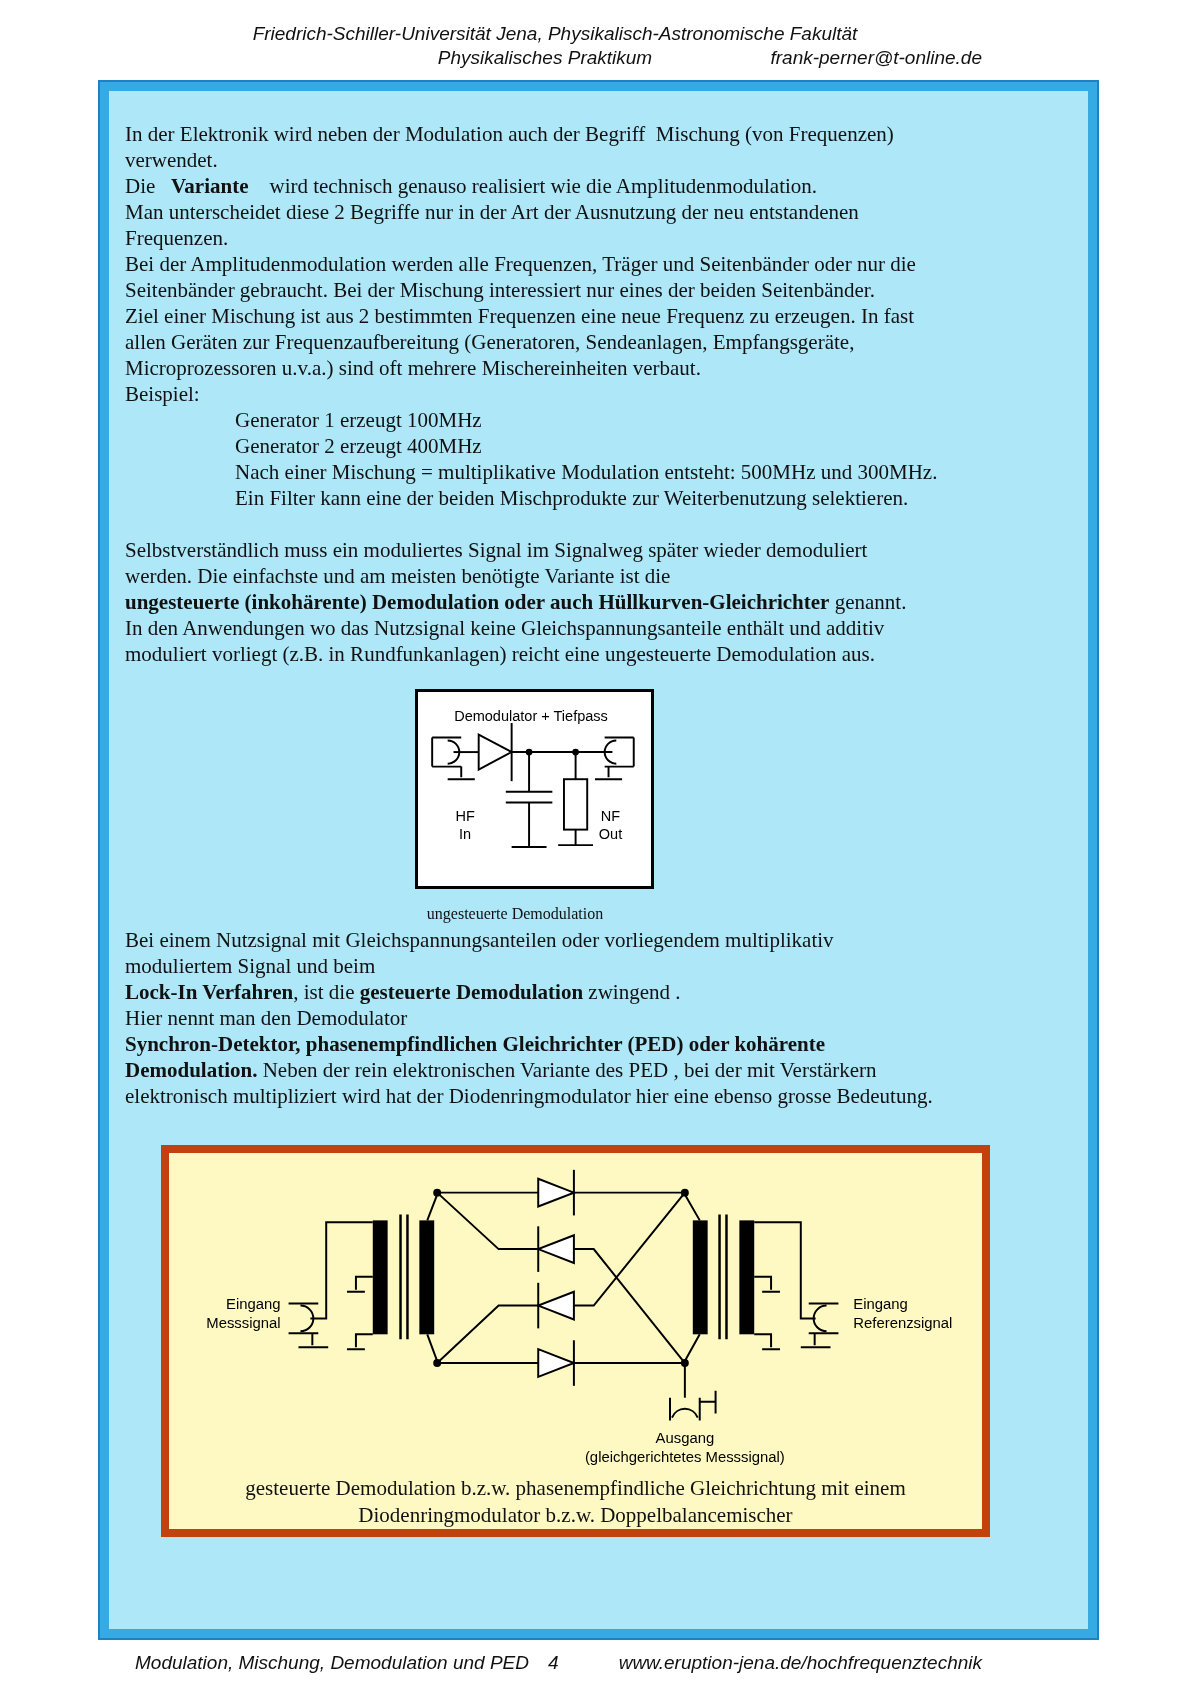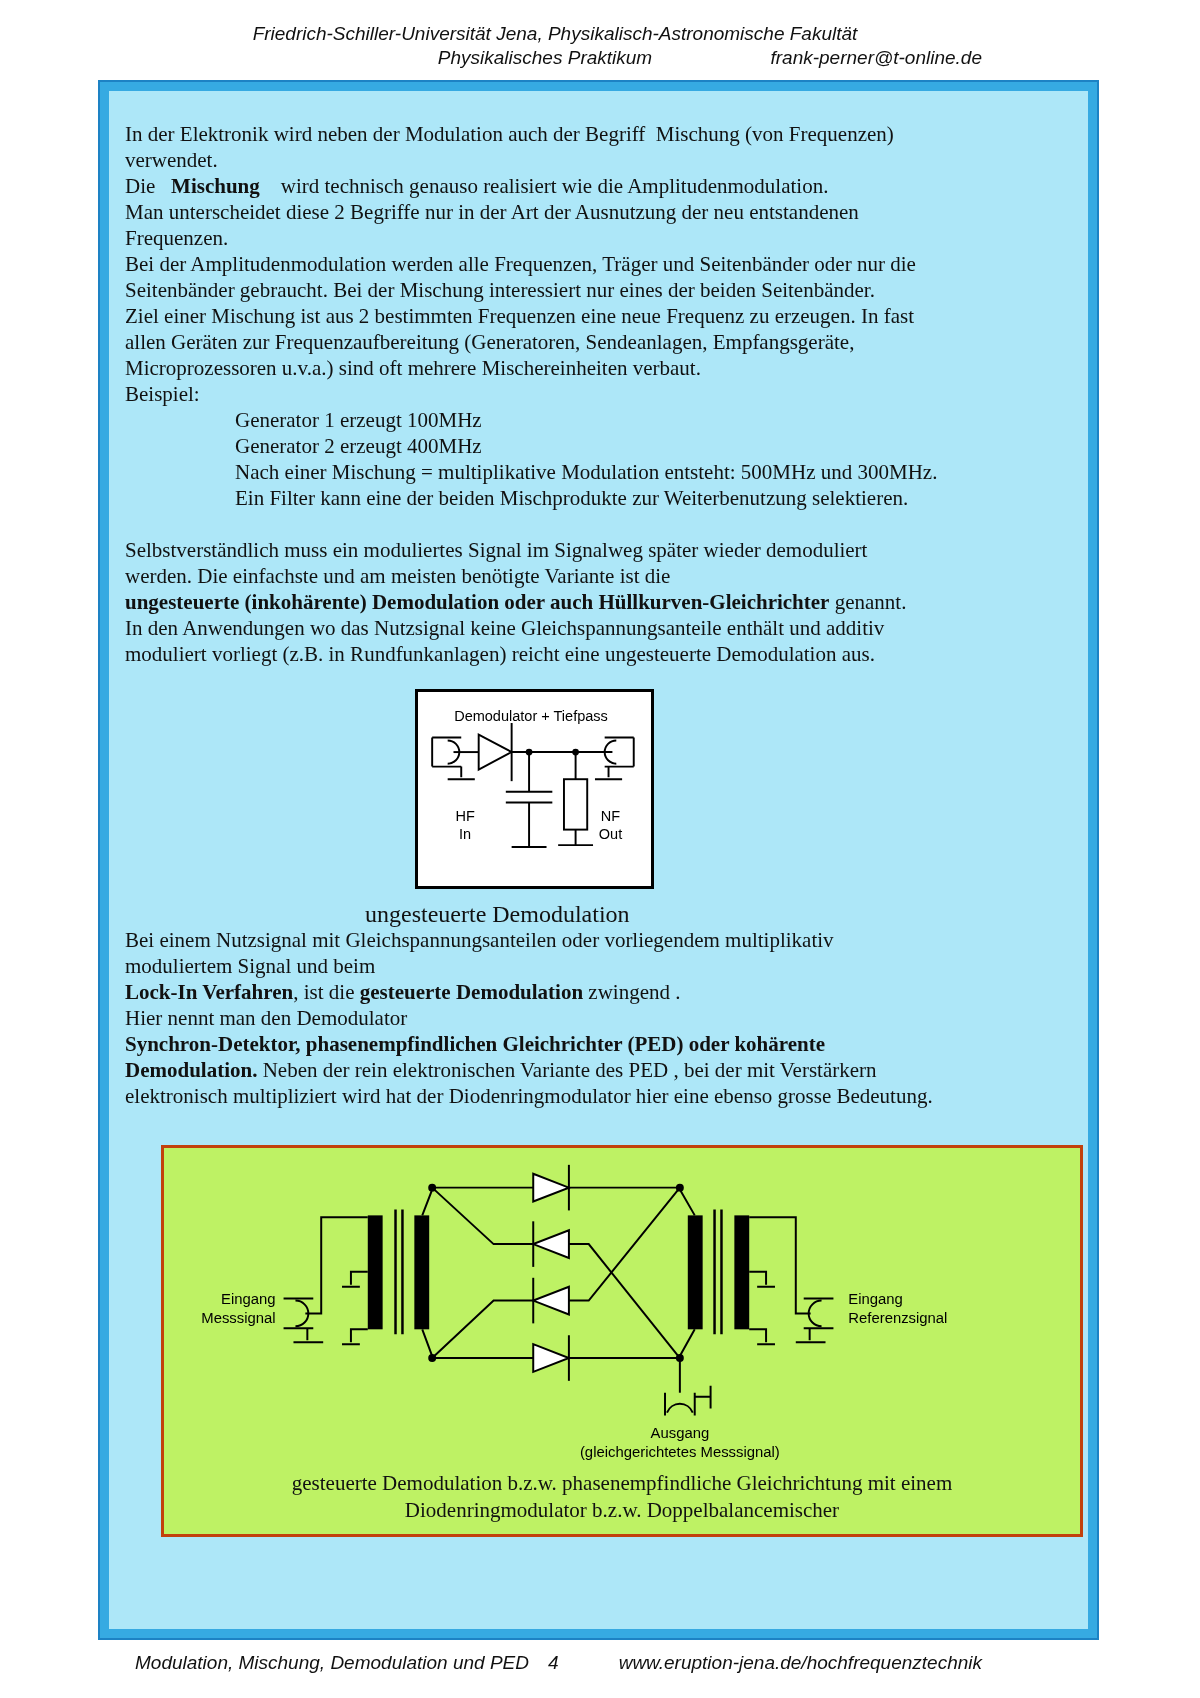--- a/index.html
+++ b/index.html
@@ -18,23 +18,23 @@
   
   .bluebox{position:absolute;left:100px;top:82px;width:997px;height:1556px;box-sizing:border-box;
            background:var(--box-fill);border:9px solid var(--box-border);
            box-shadow:0 0 0 2px var(--box-border-outer);padding:30px 0 0 16px;}
   .tl{height:26px;line-height:26px;font-size:21px;white-space:pre;}
   .tl.ind{padding-left:110px;}
   .b{font-weight:bold;}
   .sp{height:26px;}
   
   .fig1{width:233px;height:194px;background:#fff;border:3px solid #000;margin:22px 0 12px 290px;}
-  .cap1{margin-left:240px;width:300px;font-size:24px;line-height:26px;height:26px;}
-  
-  .fig2{width:922px;height:392px;box-sizing:border-box;background:#bef264;border:3px solid #c2410c;
+  .cap1{margin-left:240px;width:300px;text-align:center;font-size:16px;line-height:26px;height:26px;}
+  
+  .fig2{width:829px;height:392px;box-sizing:border-box;background:#fef9c3;border:8px solid #c2410c;
         margin:36px 0 0 36px;}
   .fig2 svg{display:block;}
   .cap2{text-align:center;font-size:21px;line-height:27px;}
   
   .wire{stroke:#000;stroke-width:2;fill:none;}
   .wire3{stroke:#000;stroke-width:2.5;fill:none;}
   .tri{stroke:#000;stroke-width:2;fill:#fff;}
   .blk{fill:#000;}
   .slab{font-family:"Liberation Sans",sans-serif;font-size:15px;fill:#000;}
   
@@ -55,21 +55,21 @@
       <div class="hdr-prakt">Physikalisches Praktikum</div>
       <div class="hdr-mail">frank-perner@t-online.de</div>
     </div>
   </div>
 
   <div class="bluebox">
 
     <div>
         <div class="tl"><span>In der Elektronik wird neben der Modulation auch der Begriff  Mischung (von Frequenzen)</span></div>
         <div class="tl"><span>verwendet.</span></div>
-        <div class="tl"><span>Die   </span><span class="b">Mischung</span><span>    wird technisch genauso realisiert wie die Amplitudenmodulation.</span></div>
+        <div class="tl"><span>Die   </span><span class="b">Variante</span><span>    wird technisch genauso realisiert wie die Amplitudenmodulation.</span></div>
         <div class="tl"><span>Man unterscheidet diese 2 Begriffe nur in der Art der Ausnutzung der neu entstandenen</span></div>
         <div class="tl"><span>Frequenzen.</span></div>
         <div class="tl"><span>Bei der Amplitudenmodulation werden alle Frequenzen, Träger und Seitenbänder oder nur die</span></div>
         <div class="tl"><span>Seitenbänder gebraucht. Bei der Mischung interessiert nur eines der beiden Seitenbänder.</span></div>
         <div class="tl"><span>Ziel einer Mischung ist aus 2 bestimmten Frequenzen eine neue Frequenz zu erzeugen. In fast</span></div>
         <div class="tl"><span>allen Geräten zur Frequenzaufbereitung (Generatoren, Sendeanlagen, Empfangsgeräte,</span></div>
         <div class="tl"><span>Microprozessoren u.v.a.) sind oft mehrere Mischereinheiten verbaut.</span></div>
         <div class="tl"><span>Beispiel:</span></div>
         <div class="tl ind"><span>Generator 1 erzeugt 100MHz</span></div>
         <div class="tl ind"><span>Generator 2 erzeugt 400MHz</span></div>

